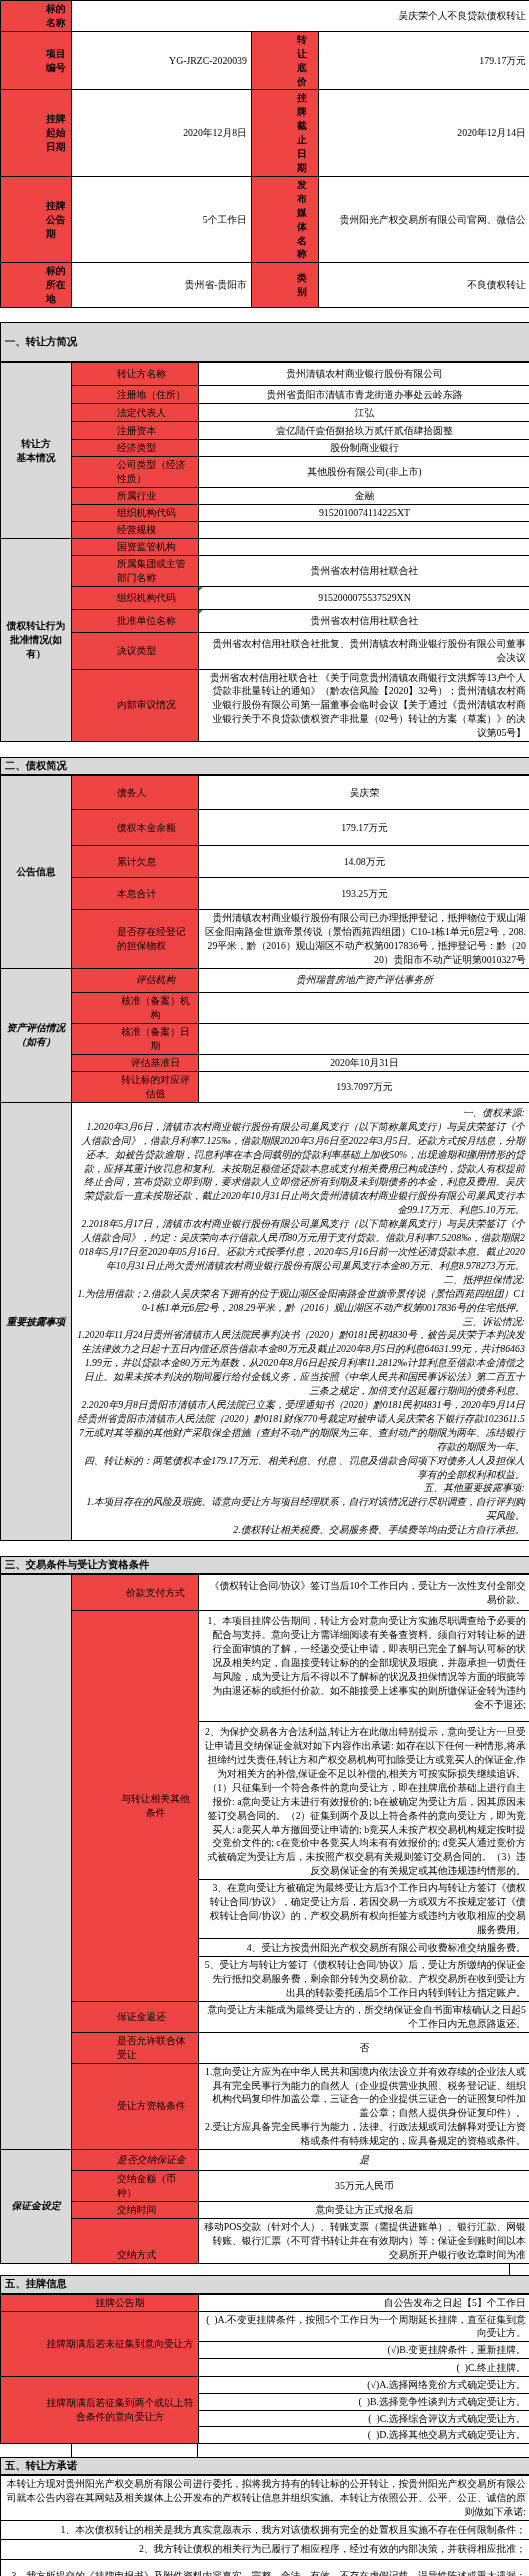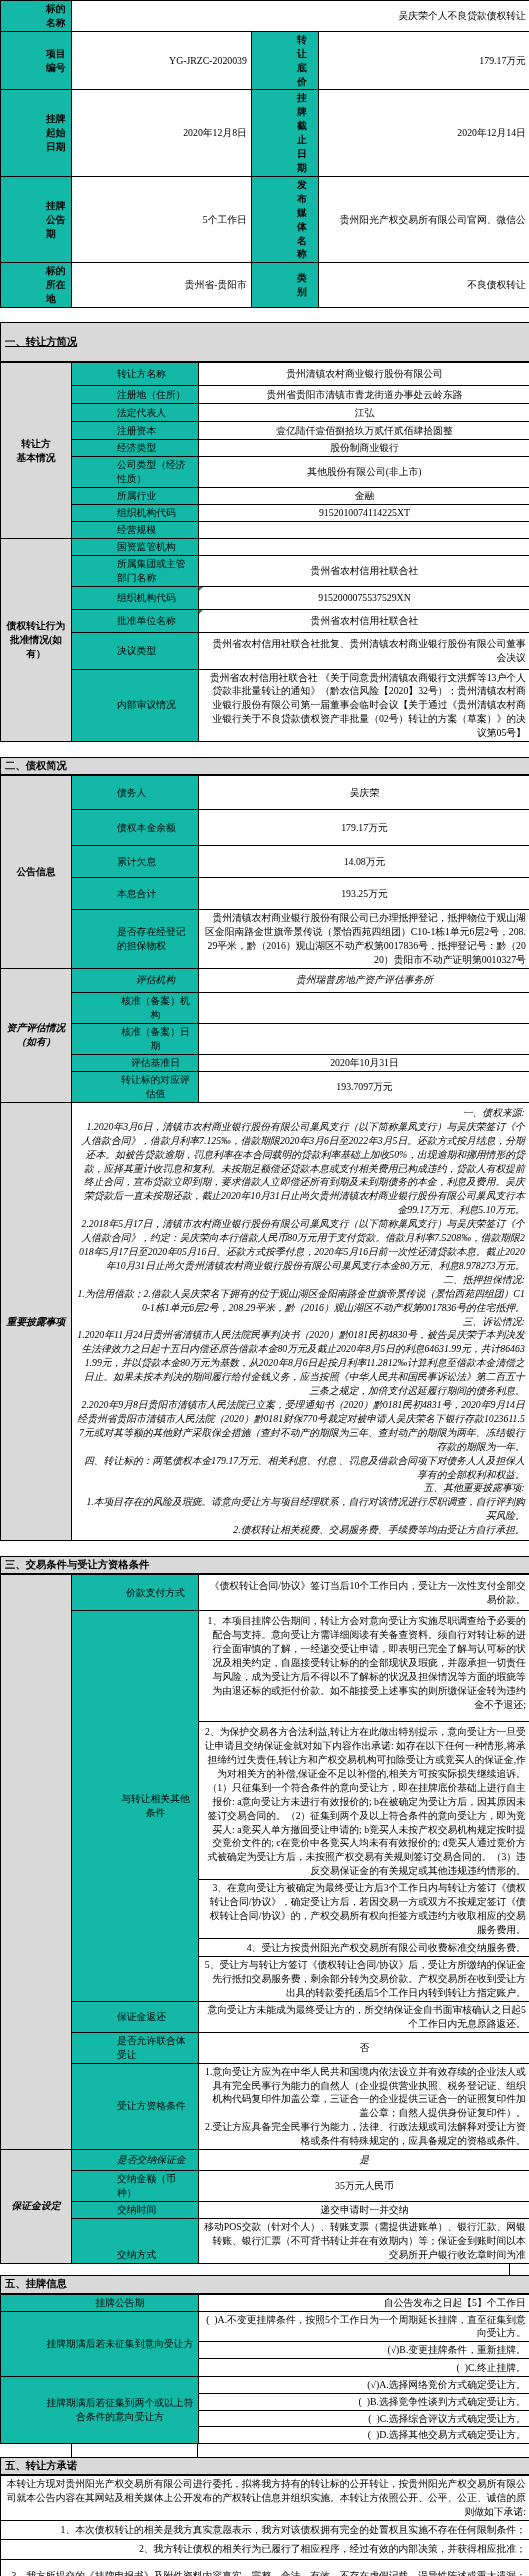--- a/index.html
+++ b/index.html
@@ -7,34 +7,34 @@
   body {
     width:530px;
     font-family:"Liberation Serif","DejaVu Serif",serif;
     color:#000; font-size:9.8px; line-height:1.42;
   }
   table { border-collapse:collapse; width:530px; table-layout:fixed; }
   td { border:0.5px solid #000; padding:1px 4.1px; vertical-align:middle; word-break:break-all; }
   
   .grp { background:#d9d9d9; font-weight:bold; text-align:center; white-space:pre-wrap; }
   
-  .fl { background:#14b8a6; text-align:left;padding-left:45px; }
+  .fl { background:#ef4444; text-align:left;padding-left:45px; }
   .fl.c { text-align:center; }
   .fl.b { font-weight:bold; }
   
   .v { text-align:center; background:#fff; }
   .v.left { text-align:right; }
   .pw { white-space:pre-wrap; }
   .clip { white-space:nowrap; overflow:hidden; }
   .rel { position:relative; }
   .thick { border-top:1px solid #000;font-style:italic; }
   
   .band { background:#d9d9d9; border:0.5px solid #000; font-weight:bold; font-size:10.3px;
           padding:1px 4.1px; display:flex; align-items:center; min-height:15.5px; }
-  .band-tall { min-height:40px;text-decoration:underline; }
+  .band-tall { min-height:40px; }
   .gap { height:14.4px; background:#fff; }
   .sep { position:relative; background:#fff; }
   .sep i { position:absolute; top:0; bottom:0; width:0.5px; background:#000; }
   .flag { position:absolute; top:0; left:0; width:0; height:0;
           border-top:4.1px solid #2e8b3a; border-right:4.1px solid transparent; }
 </style>
 </head>
 <body>
 
 <table>
@@ -282,21 +282,21 @@
     <td class="grp thick" rowspan="4">保证金设定</td>
     <td class="fl thick">是否交纳保证金</td>
     <td class="v thick">是</td>
   </tr>
   <tr style="height:20.6px">
         <td class="fl">交纳金额（币种）</td>
         <td class="v">35万元人民币</td>
       </tr>
   <tr style="height:17.5px">
         <td class="fl">交纳时间</td>
-        <td class="v">递交申请时一并交纳</td>
+        <td class="v">意向受让方正式报名后</td>
       </tr>
   <tr>
         <td class="fl" style="vertical-align:bottom">交纳方式</td>
         <td class="v left" style="min-height:52px">移动POS交款（针对个人）、转账支票（需提供进账单）、银行汇款、网银转账、银行汇票（不可背书转让并在有效期内）等；保证金到账时间以本交易所开户银行收讫章时间为准</td>
       </tr>
 </tbody>
   </table>
 
 <div class="sep" style="height:11.3px">
     <i style="left:509px"></i>

